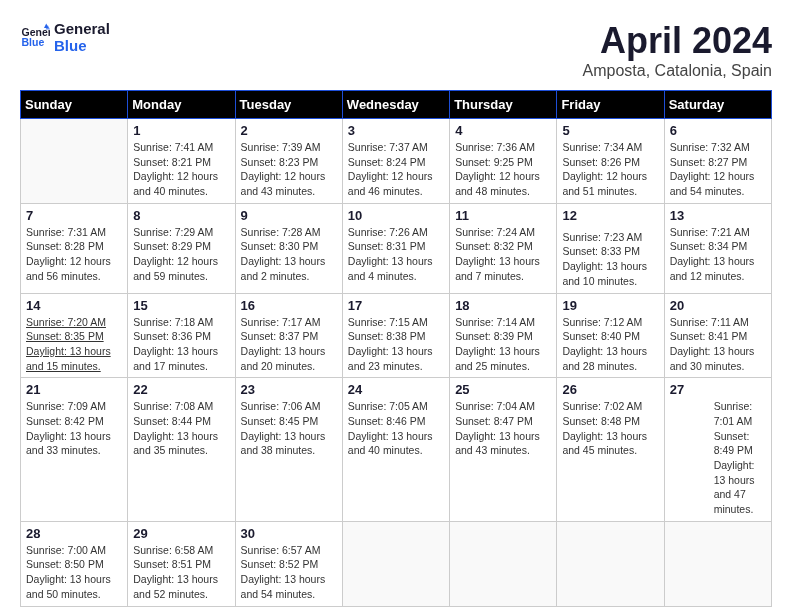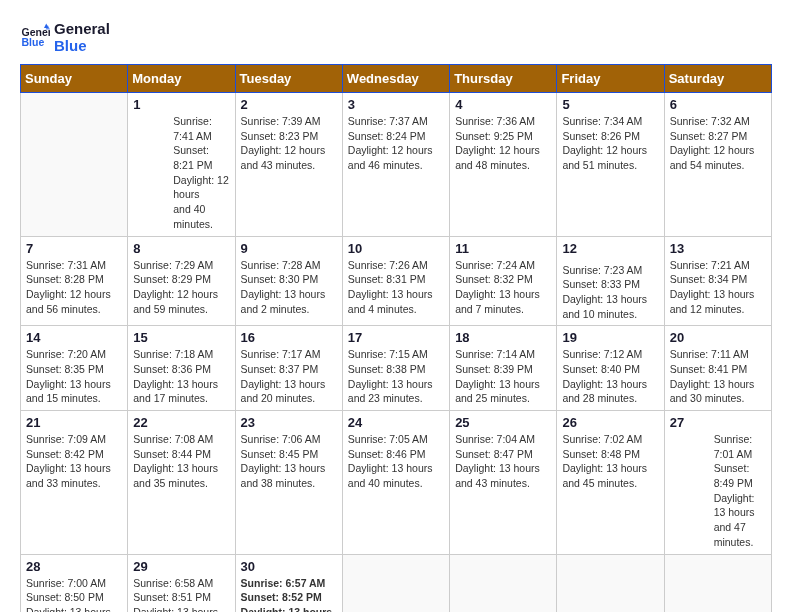--- a/index.html
+++ b/index.html
@@ -36,21 +36,21 @@
     .location-title {
       font-size: 16px;
       color: #444;
     }
     table {
       width: 100%;
       border-collapse: collapse;
       font-size: 11px;
     }
     thead tr th {
-      background-color: #a16207;
+      background-color: #000000;
       color: #fff;
       padding: 6px 4px;
       text-align: left;
       font-size: 13px;
       font-weight: bold;
       border: 1px solid #1d4ed8;
     }
     tbody tr td {
       border: 1px solid #ccc;
       vertical-align: top;
@@ -83,40 +83,44 @@
       <text x="2" y="18" font-size="14" font-weight="bold" fill="#1a1a2e">General</text>
       <text x="2" y="32" font-size="14" font-weight="bold" fill="#2563eb">Blue</text>
       <polygon points="32,8 38,8 35,2" fill="#2563eb"></polygon>
       <polygon points="34,10 40,10 37,4" fill="#2563eb" opacity="0.7"></polygon>
     </svg>
     <div>
       <div style="font-size:15px;font-weight:bold;color:#1a1a2e;">General</div>
       <div style="font-size:15px;font-weight:bold;color:#2563eb;">Blue</div>
     </div>
   </div>
+  <div class="title-section">
+    <div class="month-title">April 2024</div>
+    <div class="location-title">Amposta, Catalonia, Spain</div>
+  </div>
 </div>
 
 <table>
   <thead>
     <tr>
     <th>Sunday</th>
         <th>Monday</th>
         <th>Tuesday</th>
         <th>Wednesday</th>
         <th>Thursday</th>
         <th>Friday</th>
         <th>Saturday</th>
       </tr>
   </thead>
   <tbody id="calendar-body">
   <tr>
         <td class="empty"></td>
         <td>
           <span class="day-number">1</span>
-          <div class="day-info" style="white-space: pre-line; margin-left: 40px;">Sunrise: 7:41 AM
+          <div class="day-info" style="white-space: pre-line;">Sunrise: 7:41 AM
 Sunset: 8:21 PM
 Daylight: 12 hours
 and 40 minutes.</div>
         </td>
         <td>
           <span class="day-number">2</span>
           <div class="day-info" style="white-space: pre-line;">Sunrise: 7:39 AM
 Sunset: 8:23 PM
 Daylight: 12 hours
 and 43 minutes.</div>
@@ -197,21 +201,21 @@
           <span class="day-number">13</span>
           <div class="day-info" style="white-space: pre-line;">Sunrise: 7:21 AM
 Sunset: 8:34 PM
 Daylight: 13 hours
 and 12 minutes.</div>
         </td>
       </tr>
       <tr>
         <td>
           <span class="day-number">14</span>
-          <div class="day-info" style="white-space: pre-line;">Sunrise: 7:20 AM
+          <div class="day-info" style="white-space: pre-line; text-decoration: underline;">Sunrise: 7:20 AM
 Sunset: 8:35 PM
 Daylight: 13 hours
 and 15 minutes.</div>
         </td>
         <td>
           <span class="day-number">15</span>
           <div class="day-info" style="white-space: pre-line;">Sunrise: 7:18 AM
 Sunset: 8:36 PM
 Daylight: 13 hours
 and 17 minutes.</div>
@@ -313,21 +317,21 @@
         </td>
         <td>
           <span class="day-number">29</span>
           <div class="day-info" style="white-space: pre-line;">Sunrise: 6:58 AM
 Sunset: 8:51 PM
 Daylight: 13 hours
 and 52 minutes.</div>
         </td>
         <td>
           <span class="day-number">30</span>
-          <div class="day-info" style="white-space: pre-line; font-weight: bold;">Sunrise: 6:57 AM
+          <div class="day-info" style="white-space: pre-line;">Sunrise: 6:57 AM
 Sunset: 8:52 PM
 Daylight: 13 hours
 and 54 minutes.</div>
         </td>
         <td class="empty"></td>
         <td class="empty"></td>
         <td class="empty"></td>
         <td class="empty"></td>
       </tr>
     </tbody>

